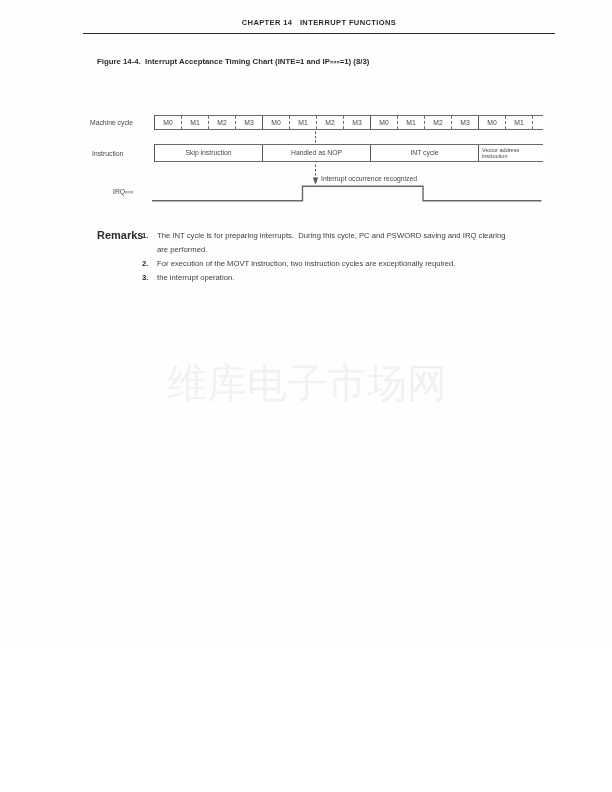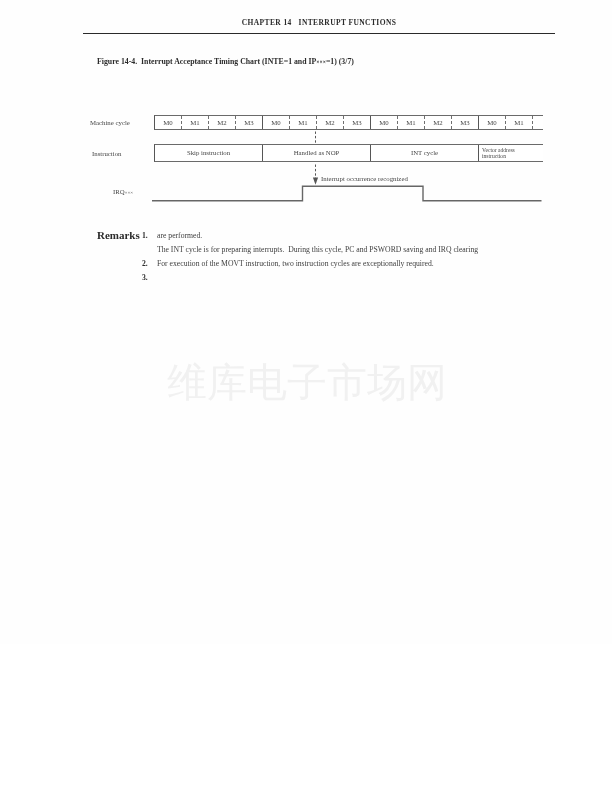--- a/index.html
+++ b/index.html
@@ -1,18 +1,18 @@
 <!DOCTYPE html>
 <html><head>
 <meta charset="utf-8">
 <style>
   html,body { margin:0; padding:0; background:#ffffff; }
   .page {
     position:relative; width:612px; height:644px; background:#fefefe;
-    overflow:hidden; font-family:Liberation Serif, serif; color:#2f2f2f;
+    overflow:hidden; font-family:Liberation Sans, sans-serif; color:#2f2f2f;
   }
   
   .chapter-header {
     position:absolute; left:83px; top:18px; width:472px; text-align:center;
     font-size:7.5px; font-weight:bold; letter-spacing:0.4px; color:#2b2b2b; white-space:pre;
   }
   .header-rule { position:absolute; left:83px; top:32.5px; width:472px; height:1.5px; background:#2a2a2a; }
 
   
   .fig-title { position:absolute; left:97px; top:57px; font-size:7.8px; font-weight:bold; color:#2b2b2b; white-space:pre; }
@@ -64,21 +64,21 @@
   .page-number { position:absolute; left:514px; top:759px; width:24px; text-align:center; font-size:9px; font-weight:bold; color:#2b2b2b; }
 </style>
 </head>
 <body>
 
 <div class="page">
 
   <div class="chapter-header">CHAPTER 14   INTERRUPT FUNCTIONS</div>
   <div class="header-rule"></div>
 
-  <div class="fig-title"><span>Figure 14-4.  Interrupt Acceptance Timing Chart (INTE=1 and IP</span><span class="subx">×××</span><span>=1) (3/7)</span></div>
+  <div class="fig-title"><span>Figure 14-4.  Interrupt Acceptance Timing Chart (INTE=1 and IP</span><span class="subx">×××</span><span>=1) (8/3)</span></div>
 
 
   <div>
     <div class="row-label machine-label">Machine cycle</div>
     <div class="band machine-band" id="machine-band">
         <div class="mcell dash">M0</div>
         <div class="mcell dash">M1</div>
         <div class="mcell dash">M2</div>
         <div class="mcell solid">M3</div>
         <div class="mcell dash">M0</div>
@@ -116,33 +116,34 @@
       <polyline points="152,200.8 302.5,200.8 302.5,186.3 423,186.3 423,200.8 541.5,200.8" fill="none" stroke="#666666" stroke-width="1.4"></polyline>
     </svg>
   </div>
 
   <div>
     <span class="remarks-label">Remarks</span>
     <div class="remarks-items" id="remarks-items">
         <div class="remark-item">
           <div class="rnum">1.</div>
           <div>
+            <div class="rline">The INT cycle is for preparing interrupts.  During this cycle, PC and PSWORD saving and IRQ clearing</div>
             <div class="rline">are performed.</div>
-            <div class="rline">The INT cycle is for preparing interrupts.  During this cycle, PC and PSWORD saving and IRQ clearing</div>
           </div>
         </div>
         <div class="remark-item">
           <div class="rnum">2.</div>
           <div>
             <div class="rline">For execution of the MOVT instruction, two instruction cycles are exceptionally required.</div>
           </div>
         </div>
         <div class="remark-item">
           <div class="rnum">3.</div>
           <div>
+            <div class="rline">the interrupt operation.</div>
           </div>
         </div>
       </div>
   </div>
 
   <div class="watermark">维库电子市场网</div>
   <div class="page-number">157</div>
 
 </div>
 

